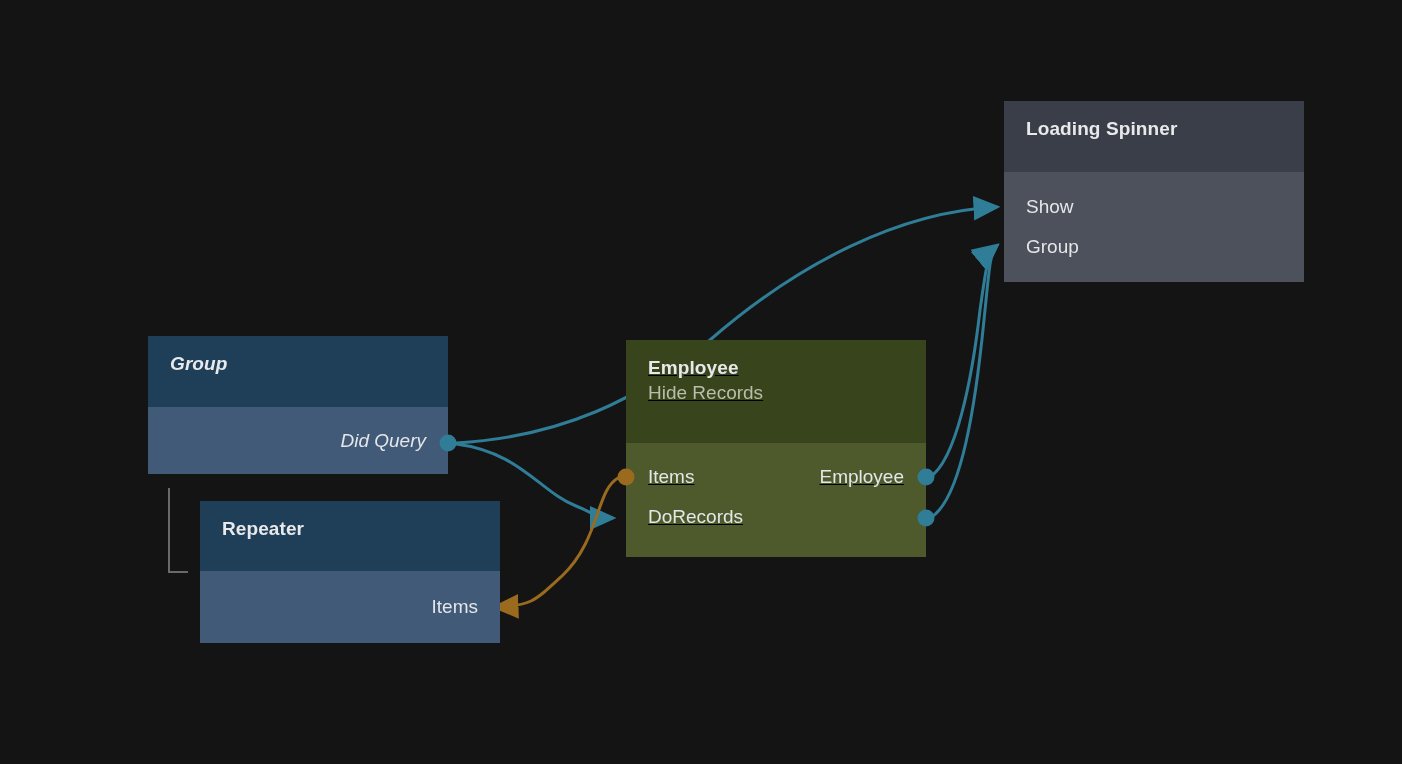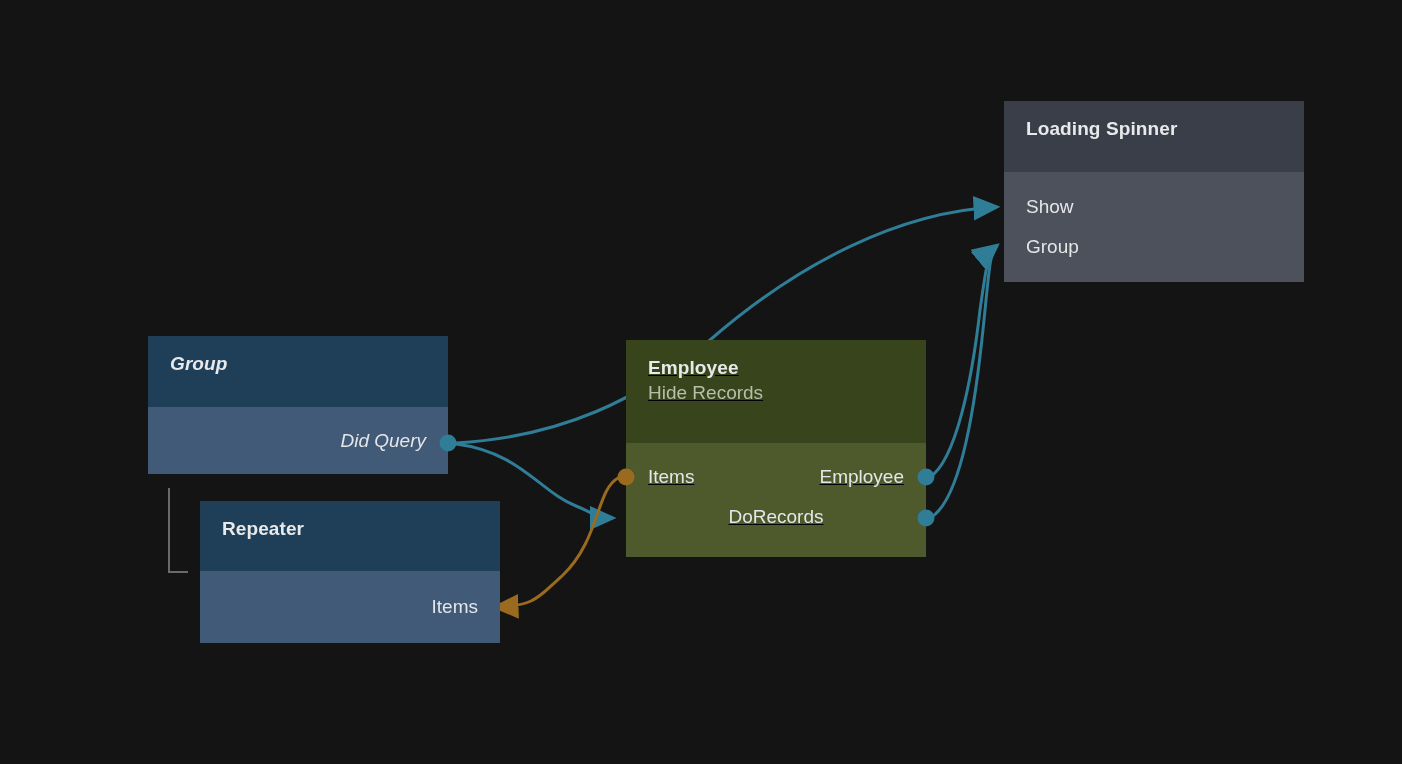--- a/index.html
+++ b/index.html
@@ -150,21 +150,21 @@
     <div class="node node-olive" style="left:626px; top:340px; width:300px;text-decoration:underline;">
       <div class="node-header" style="height:103px;">
         <div class="node-title">Employee</div>
         <div class="node-subtitle">Hide Records</div>
       </div>
       <div class="node-body" style="height:114px; padding-top:14px;">
         <div class="port-row" style="justify-content:space-between;">
           <span class="port-label">Items</span>
           <span class="port-label">Employee</span>
         </div>
-        <div class="port-row" style="justify-content:center;">
+        <div class="port-row" style="justify-content:flex-start;">
           <span class="port-label">Do</span>
           <span class="port-label">Records</span>
         </div>
       </div>
     </div>
 
     <div class="node node-grey" style="left:1004px; top:101px; width:300px;">
       <div class="node-header" style="height:71px;">
         <div class="node-title">Loading Spinner</div>
       </div>

